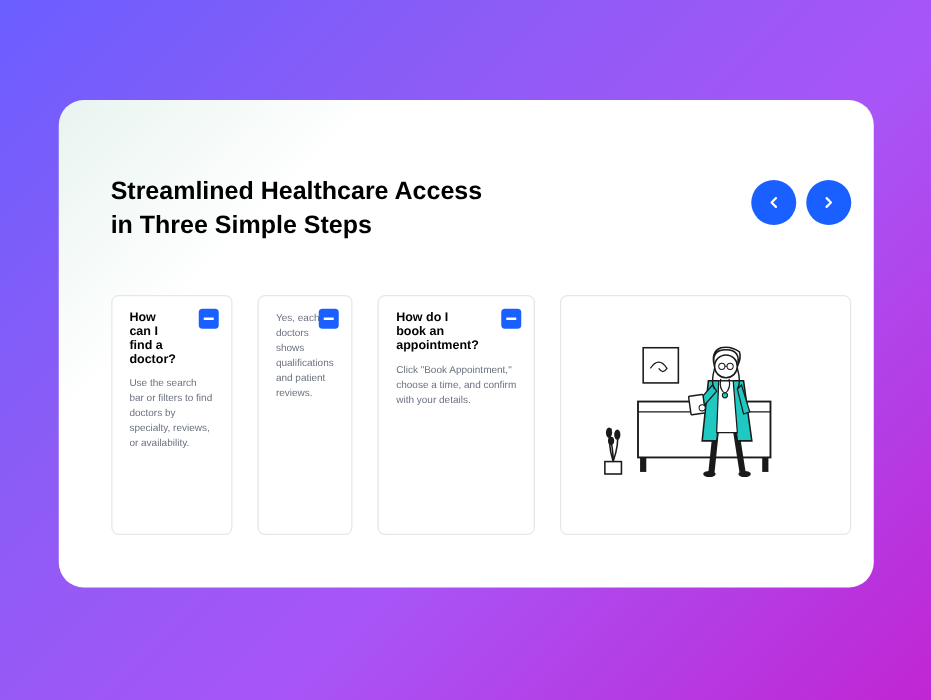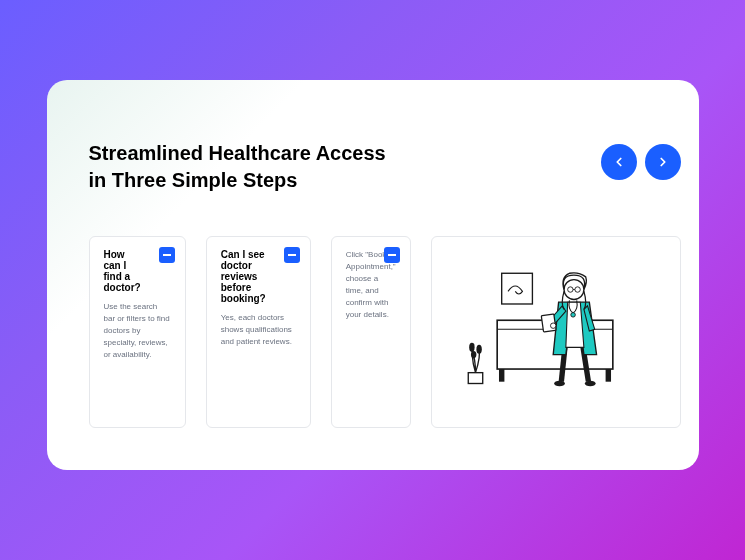--- a/index.html
+++ b/index.html
@@ -134,25 +134,25 @@
 
   <div class="content-row">
     <div class="faq-col">
       <div class="faq-item">
         <div class="faq-toggle"></div>
         <div class="faq-q">How can I find a doctor?</div>
         <div class="faq-a">Use the search bar or filters to find doctors by specialty, reviews, or availability.</div>
       </div>
       <div class="faq-item">
         <div class="faq-toggle"></div>
-        <div class="faq-q">Can I see doctor reviews before booking?</div>
         <div class="faq-a">Yes, each doctors shows qualifications and patient reviews.</div>
       </div>
       <div class="faq-item">
         <div class="faq-toggle"></div>
+        <div class="faq-q">How do I book an appointment?</div>
         <div class="faq-a">Click "Book Appointment," choose a time, and confirm with your details.</div>
       </div>
     </div>
 
     <div class="illus-col">
       <svg class="illus" viewBox="0 0 230 150">
 
         <rect x="55" y="10" width="34" height="34" fill="none" stroke="#1a1a1a" stroke-width="1.5"></rect>
         <path d="M62 30 Q70 18 78 30 Q74 36 70 30" fill="none" stroke="#1a1a1a" stroke-width="1.2"></path>
 

